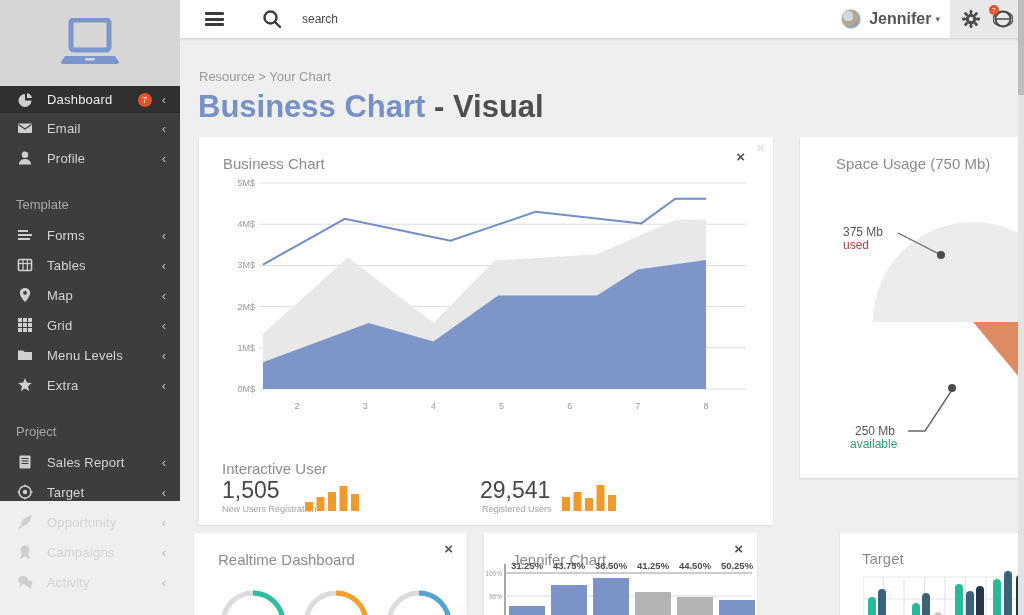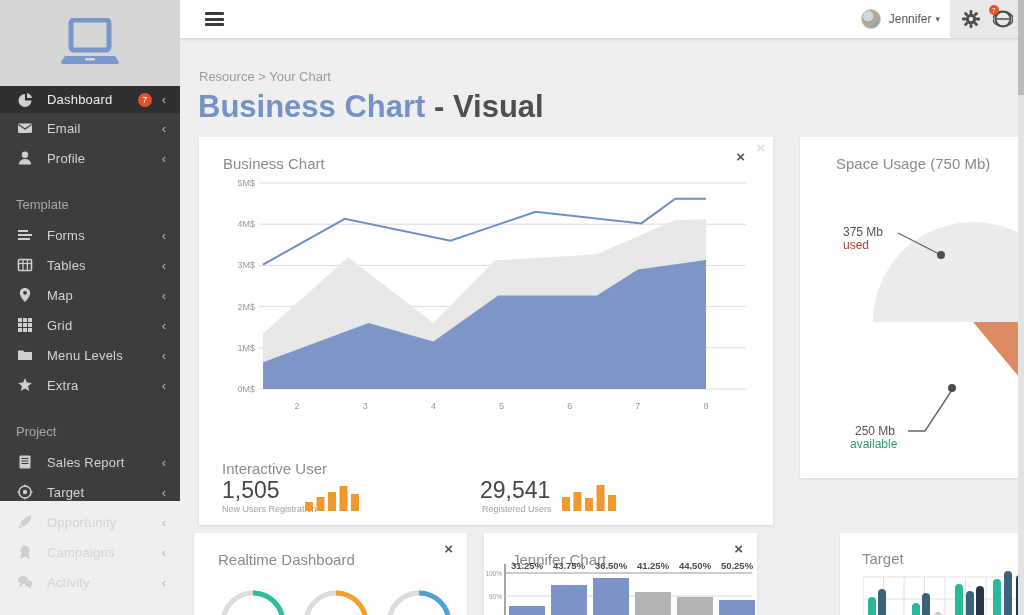--- a/index.html
+++ b/index.html
@@ -23,21 +23,21 @@
     box-shadow:0 1px 3px rgba(0,0,0,.15); display:flex; align-items:center; z-index:4; }
   .hamburger { margin-left:25px; width:19px; cursor:pointer; }
   .hamburger div { height:3px; background:#3b3b3b; margin:2.5px 0; border-radius:1px; }
   .search-wrap { display:flex; align-items:center; margin-left:38px; }
   .search-input { border:none; outline:none; font-size:12px; width:380px; margin-left:20px; color:#333;
     font-family:"Liberation Sans", sans-serif; background:transparent; }
   .search-input::placeholder { color:#4a4a4a; opacity:1; }
   .user-wrap { position:absolute; right:84px; top:0; height:38px; display:flex; align-items:center; cursor:pointer; }
   .avatar { width:20px; height:20px; border-radius:50%;
     background:radial-gradient(circle at 35% 35%, #cfd9e2 0 30%, #b6a98f 31% 60%, #8fa3b5 61%); border:1px solid #ccc; }
-  .user-name { font-size:12px; color:#555; margin:0 4px 0 8px; }
+  .user-name { font-size:16px; color:#555; margin:0 4px 0 8px;font-weight:bold; }
   .caret { font-size:9px; color:#666; }
   .top-icons { position:absolute; right:0; top:0; width:74px; height:38px; background:#e8e8e8;
     display:flex; align-items:center; justify-content:space-evenly; }
   .top-icon { position:relative; width:20px; height:20px; cursor:pointer; }
   .noti-badge { position:absolute; left:-4px; top:-4px; background:#e8532c; color:#fff; font-size:7px;
     width:10px; height:10px; border-radius:50%; display:flex; align-items:center; justify-content:center; }
 
   
   .breadcrumb { position:absolute; left:199px; top:69px; font-size:13px; color:#9a9a9a; cursor:pointer; }
   .page-title { position:absolute; left:198px; top:89px; font-size:31px; font-weight:bold; }
@@ -247,20 +247,27 @@
       </div>
     </nav>
 </div>
 
 <div class="topbar">
   <div class="hamburger">
       <div></div>
       <div></div>
       <div></div>
     </div>
+  <div class="search-wrap">
+    <svg width="20" height="20" viewBox="0 0 20 20">
+      <circle cx="8.5" cy="8.5" r="6" fill="none" stroke="#3b3b3b" stroke-width="2.4"></circle>
+      <line x1="13" y1="13" x2="18" y2="18" stroke="#3b3b3b" stroke-width="2.4" stroke-linecap="round"></line>
+    </svg>
+    <input class="search-input" type="text" placeholder="search" style="">
+  </div>
   <div class="user-wrap">
     <div class="avatar"></div>
     <span class="user-name">Jennifer</span>
     <span class="caret">▾</span>
   </div>
   <div class="top-icons">
     <div class="top-icon">
       <svg width="20" height="20" viewBox="0 0 20 20">
         <g fill="#4c4c4c">
           <circle cx="10" cy="10" r="5.2"></circle>

